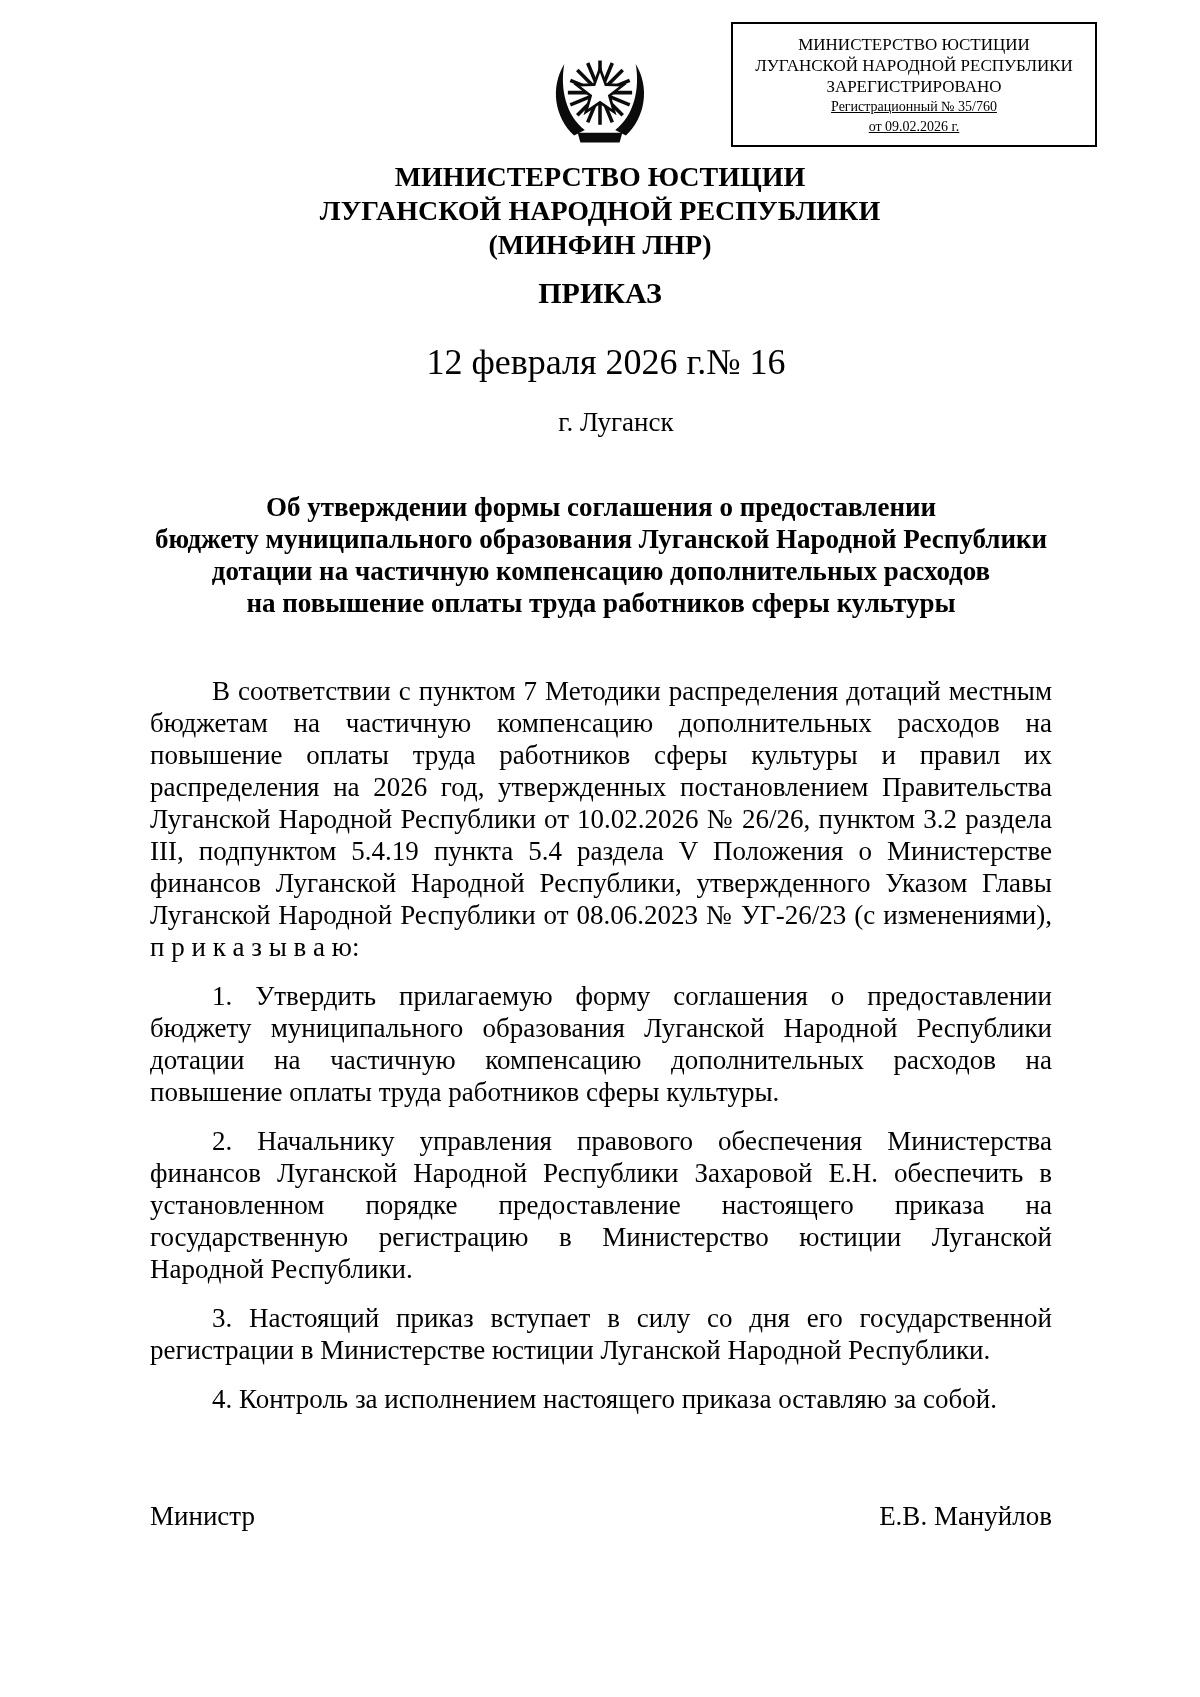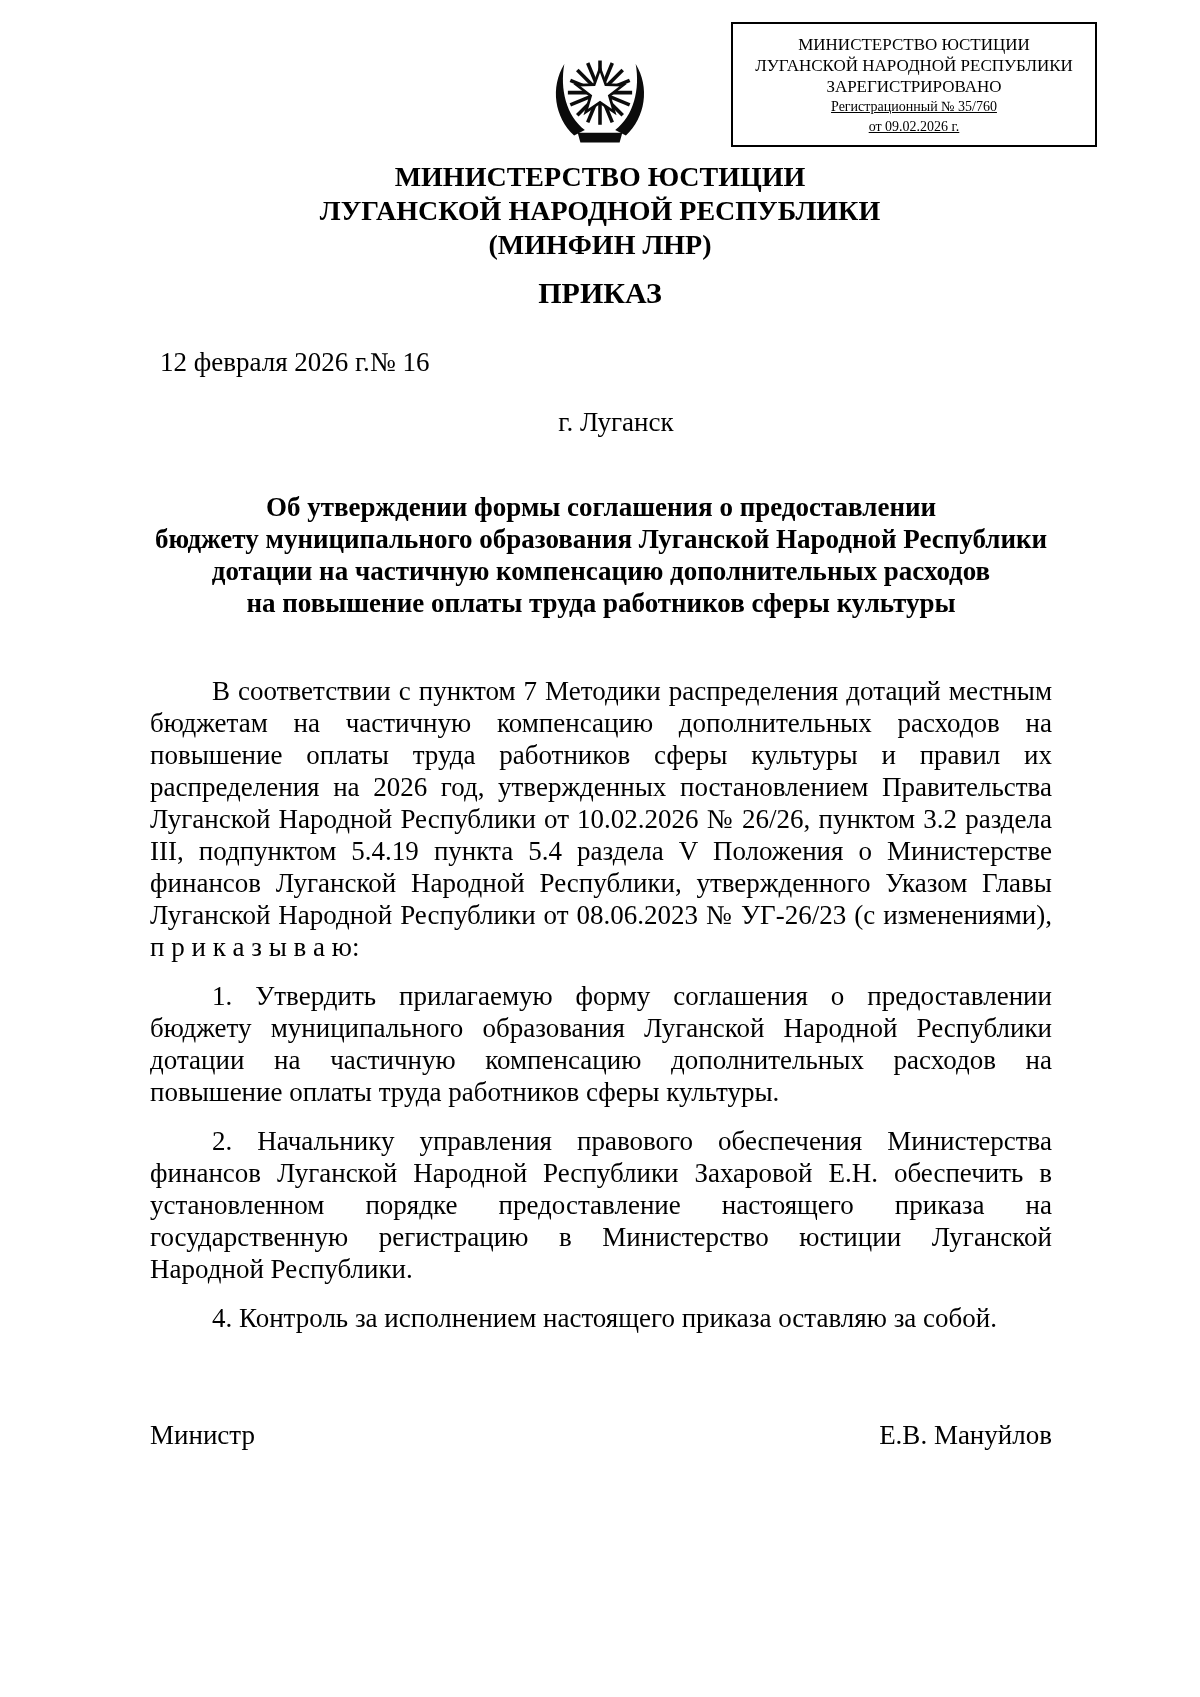--- a/index.html
+++ b/index.html
@@ -57,22 +57,22 @@
     font-size: 30px;
     line-height: 34px;
   }
 
   .date-row {
     position: absolute;
     top: 346px;
     left: 152px;
     right: 148px;
     display: flex;
-    justify-content: flex-start;
-    font-size: 27px;
+    justify-content: center;
+    font-size: 36px;
     line-height: 32px;
     margin-left: 8px;
   }
 
   .city {
     position: absolute;
     top: 406px;
     left: 16px;
     width: 100%;
     text-align: center;
@@ -166,20 +166,21 @@
     <div>Об утверждении формы соглашения о предоставлении</div>
     <div>бюджету муниципального образования Луганской Народной Республики</div>
     <div>дотации на частичную компенсацию дополнительных расходов</div>
     <div>на повышение оплаты труда работников сферы культуры</div>
   </div>
 
   <div class="body-text">
     <p class="first">В соответствии с пунктом 7 Методики распределения дотаций местным бюджетам на частичную компенсацию дополнительных расходов на повышение оплаты труда работников сферы культуры и правил их распределения на 2026 год, утвержденных постановлением Правительства Луганской Народной Республики от 10.02.2026 № 26/26, пунктом 3.2 раздела III, подпунктом 5.4.19 пункта 5.4 раздела V Положения о Министерстве финансов Луганской Народной Республики, утвержденного Указом Главы Луганской Народной Республики от 08.06.2023 № УГ-26/23 (с изменениями), п р и к а з ы в а ю:</p>
     <p>1. Утвердить прилагаемую форму соглашения о предоставлении бюджету муниципального образования Луганской Народной Республики дотации на частичную компенсацию дополнительных расходов на повышение оплаты труда работников сферы культуры.</p>
     <p>2. Начальнику управления правового обеспечения Министерства финансов Луганской Народной Республики Захаровой Е.Н. обеспечить в установленном порядке предоставление настоящего приказа на государственную регистрацию в Министерство юстиции Луганской Народной Республики.</p>
+    <p>3. Настоящий приказ вступает в силу со дня его государственной регистрации в Министерстве юстиции Луганской Народной Республики.</p>
     <p>4. Контроль за исполнением настоящего приказа оставляю за собой.</p>
   </div>
 
   <div class="signature-row">
     <span>Министр</span>
     <span>Е.В. Мануйлов</span>
   </div>
 
 </div>
 

